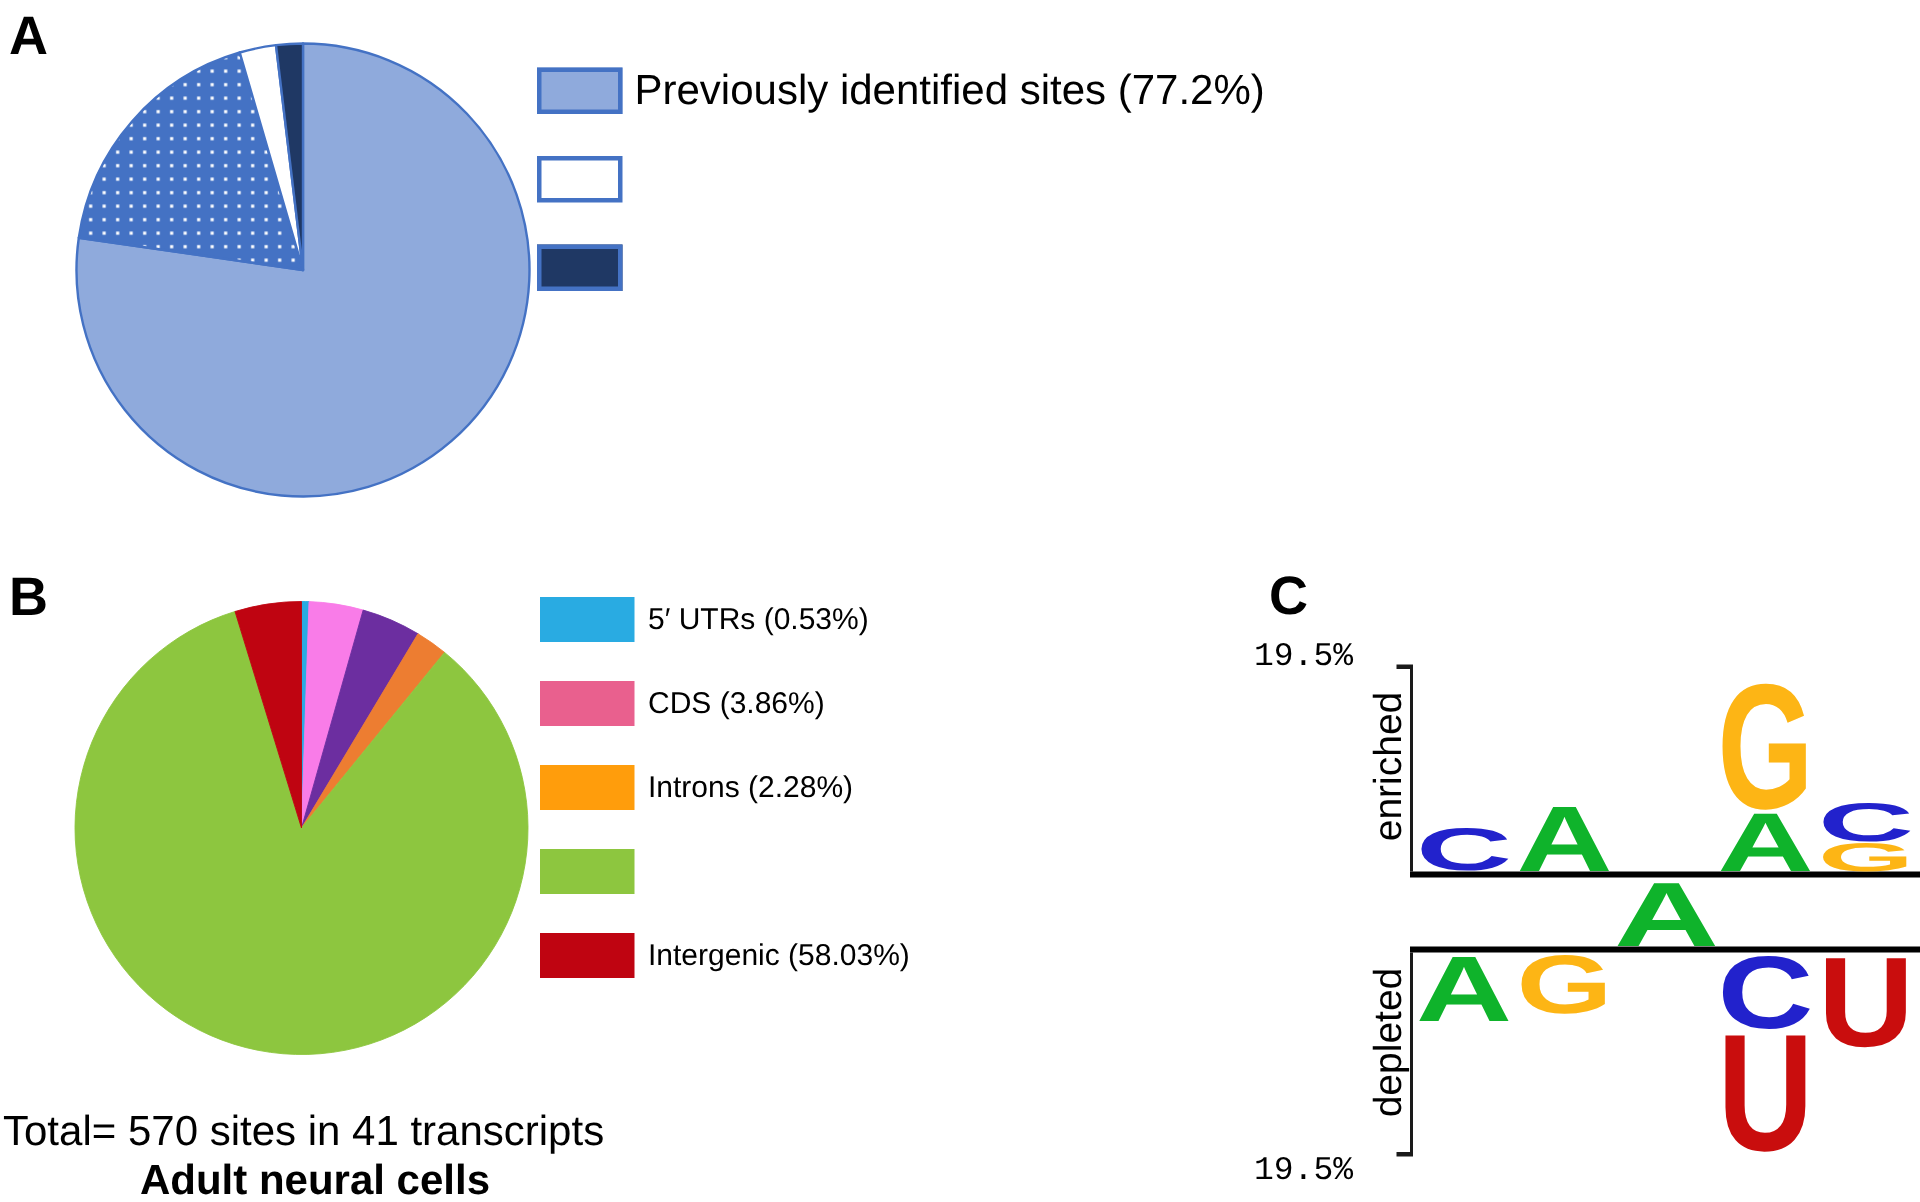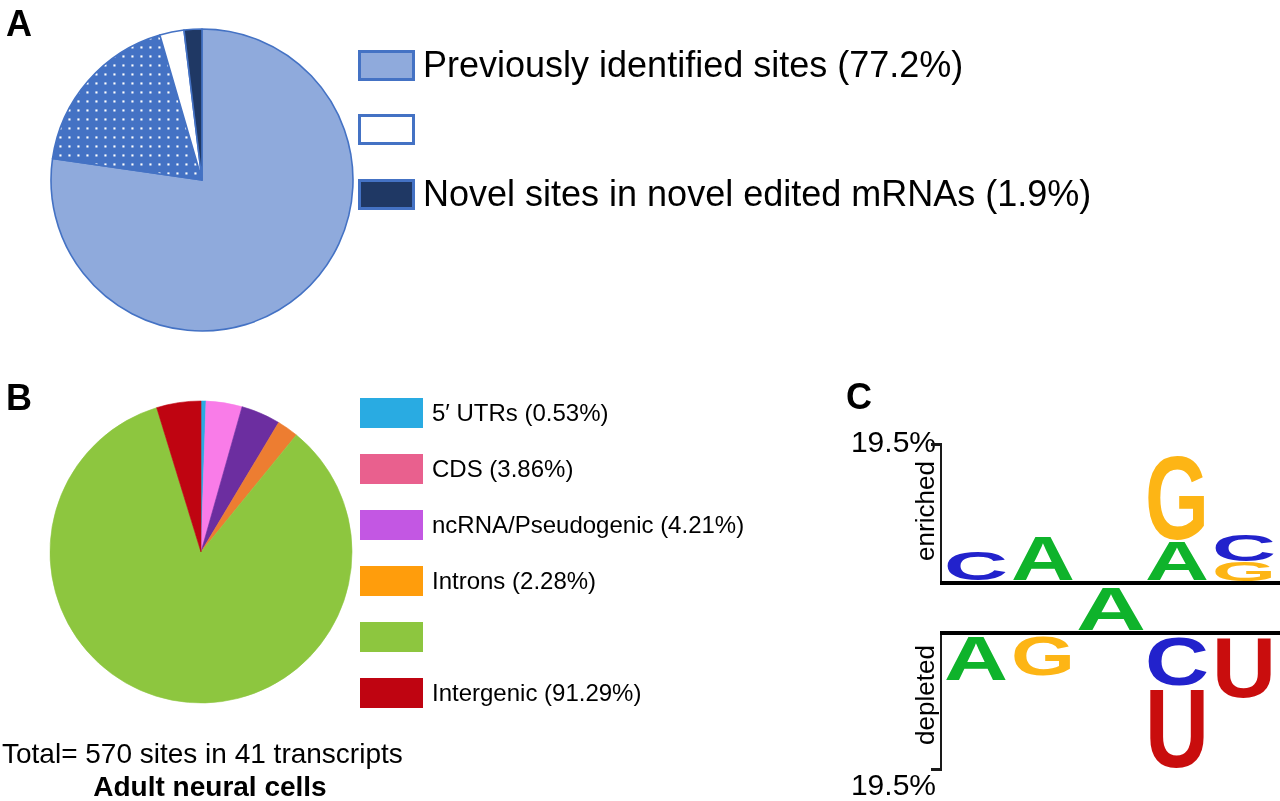--- a/index.html
+++ b/index.html
@@ -6,27 +6,27 @@
   .canvas{position:relative;width:1280px;height:801px;background:#ffffff;overflow:hidden;
           font-family:"Liberation Sans",sans-serif;color:#000;}
   .abs{position:absolute;}
   svg{overflow:visible;display:block;}
   .panel-label{position:absolute;font-size:36px;font-weight:bold;line-height:1;}
   .leg-item{display:flex;align-items:center;white-space:nowrap;}
   .leg-a .leg-item{margin-bottom:28px;}
   .leg-b .leg-item{margin-bottom:26px;}
   .leg-a .swatch{width:51px;height:25px;border:3px solid #4472C4;flex:0 0 auto;}
   .leg-b .swatch{width:63px;height:30px;border:none;flex:0 0 auto;}
-  .leg-a .leg-text{margin-left:8px;font-size:36px;}
-  .leg-b .leg-text{margin-left:9px;font-size:24px;}
+  .leg-a .leg-text{margin-left:8px;font-size:28px;}
+  .leg-b .leg-text{margin-left:9px;font-size:20px;}
   .swatch.dotted{background-image:radial-gradient(circle,#ffffff 1.2px,rgba(255,255,255,0) 1.4px);
                  background-size:8px 8px;background-position:2px 2px;}
   .caption1{position:absolute;left:2px;top:738px;width:420px;font-size:28px;white-space:nowrap;}
   .caption2{position:absolute;left:0px;top:771px;width:420px;font-size:28px;font-weight:bold;text-align:center;white-space:nowrap;}
-  .ylab{position:absolute;width:100px;text-align:right;font-size:30px;line-height:1;}
+  .ylab{position:absolute;width:100px;font-size:22px;line-height:1;font-family:Liberation Mono, monospace;}
   .rotlab{position:absolute;width:150px;height:28px;font-size:26px;line-height:28px;text-align:center;
           transform:rotate(-90deg);}
   .axis-v{position:absolute;width:2px;background:#1a1a1a;}
   .tick-h{position:absolute;height:3px;background:#1a1a1a;}
   .baseline{position:absolute;height:4px;background:#000;}
 </style>
 </head>
 <body>
 
 <div class="canvas">
@@ -49,21 +49,20 @@
   <div id="legend-a" class="abs leg-a" style="left:358px;top:44px;">
       <div class="leg-item">
         <div class="swatch" style="background: rgb(143, 170, 220); border-color: rgb(68, 114, 196);"></div>
         <div class="leg-text">Previously identified sites (77.2%)</div>
       </div>
       <div class="leg-item">
         <div class="swatch" style="background: rgb(255, 255, 255); border-color: rgb(68, 114, 196);"></div>
       </div>
       <div class="leg-item">
         <div class="swatch" style="background: rgb(31, 56, 100); border-color: rgb(68, 114, 196);"></div>
-        <div class="leg-text">Novel sites in novel edited mRNAs (1.9%)</div>
       </div>
     </div>
 
   <div class="panel-label" style="left:6px;top:380px;">B</div>
   <div id="pie-b" class="abs" style="left:46px;top:397px;">
       <svg width="310" height="310" viewBox="0 0 310 310">
         <path d="M 155 155 L 155.00 4.00 A 151 151 0 0 1 160.03 4.08 Z" fill="#29ABE2" stroke="#29ABE2" stroke-width="0.6" stroke-linejoin="round"></path>
         <path d="M 155 155 L 160.03 4.08 A 151 151 0 0 1 196.12 9.71 Z" fill="#F97CE8" stroke="#F97CE8" stroke-width="0.6" stroke-linejoin="round"></path>
         <path d="M 155 155 L 196.12 9.71 A 151 151 0 0 1 232.67 25.51 Z" fill="#6C2EA0" stroke="#6C2EA0" stroke-width="0.6" stroke-linejoin="round"></path>
         <path d="M 155 155 L 232.67 25.51 A 151 151 0 0 1 250.36 37.92 Z" fill="#ED7D31" stroke="#ED7D31" stroke-width="0.6" stroke-linejoin="round"></path>
@@ -74,33 +73,29 @@
   <div id="legend-b" class="abs leg-b" style="left:360px;top:398px;">
       <div class="leg-item">
         <div class="swatch" style="background: rgb(41, 171, 226);"></div>
         <div class="leg-text">5′ UTRs (0.53%)</div>
       </div>
       <div class="leg-item">
         <div class="swatch" style="background: rgb(233, 96, 142);"></div>
         <div class="leg-text">CDS (3.86%)</div>
       </div>
       <div class="leg-item">
-        <div class="swatch" style="background: rgb(195, 87, 227);"></div>
-        <div class="leg-text">ncRNA/Pseudogenic (4.21%)</div>
-      </div>
-      <div class="leg-item">
         <div class="swatch" style="background: rgb(255, 157, 12);"></div>
         <div class="leg-text">Introns (2.28%)</div>
       </div>
       <div class="leg-item">
         <div class="swatch" style="background: rgb(141, 198, 63);"></div>
       </div>
       <div class="leg-item">
         <div class="swatch" style="background: rgb(191, 4, 17);"></div>
-        <div class="leg-text">Intergenic (91.29%)</div>
+        <div class="leg-text">Intergenic (58.03%)</div>
       </div>
     </div>
   <div class="caption1">Total= 570 sites in 41 transcripts</div>
   <div class="caption2">Adult neural cells</div>
 
   <div class="panel-label" style="left:846px;top:379px;">C</div>
   <div class="ylab" style="left:836px;top:427px;">19.5%</div>
   <div class="ylab" style="left:836px;top:770px;">19.5%</div>
   <div class="rotlab" style="left:850px;top:497px;">enriched</div>
   <div class="rotlab" style="left:850px;top:681px;">depleted</div>

